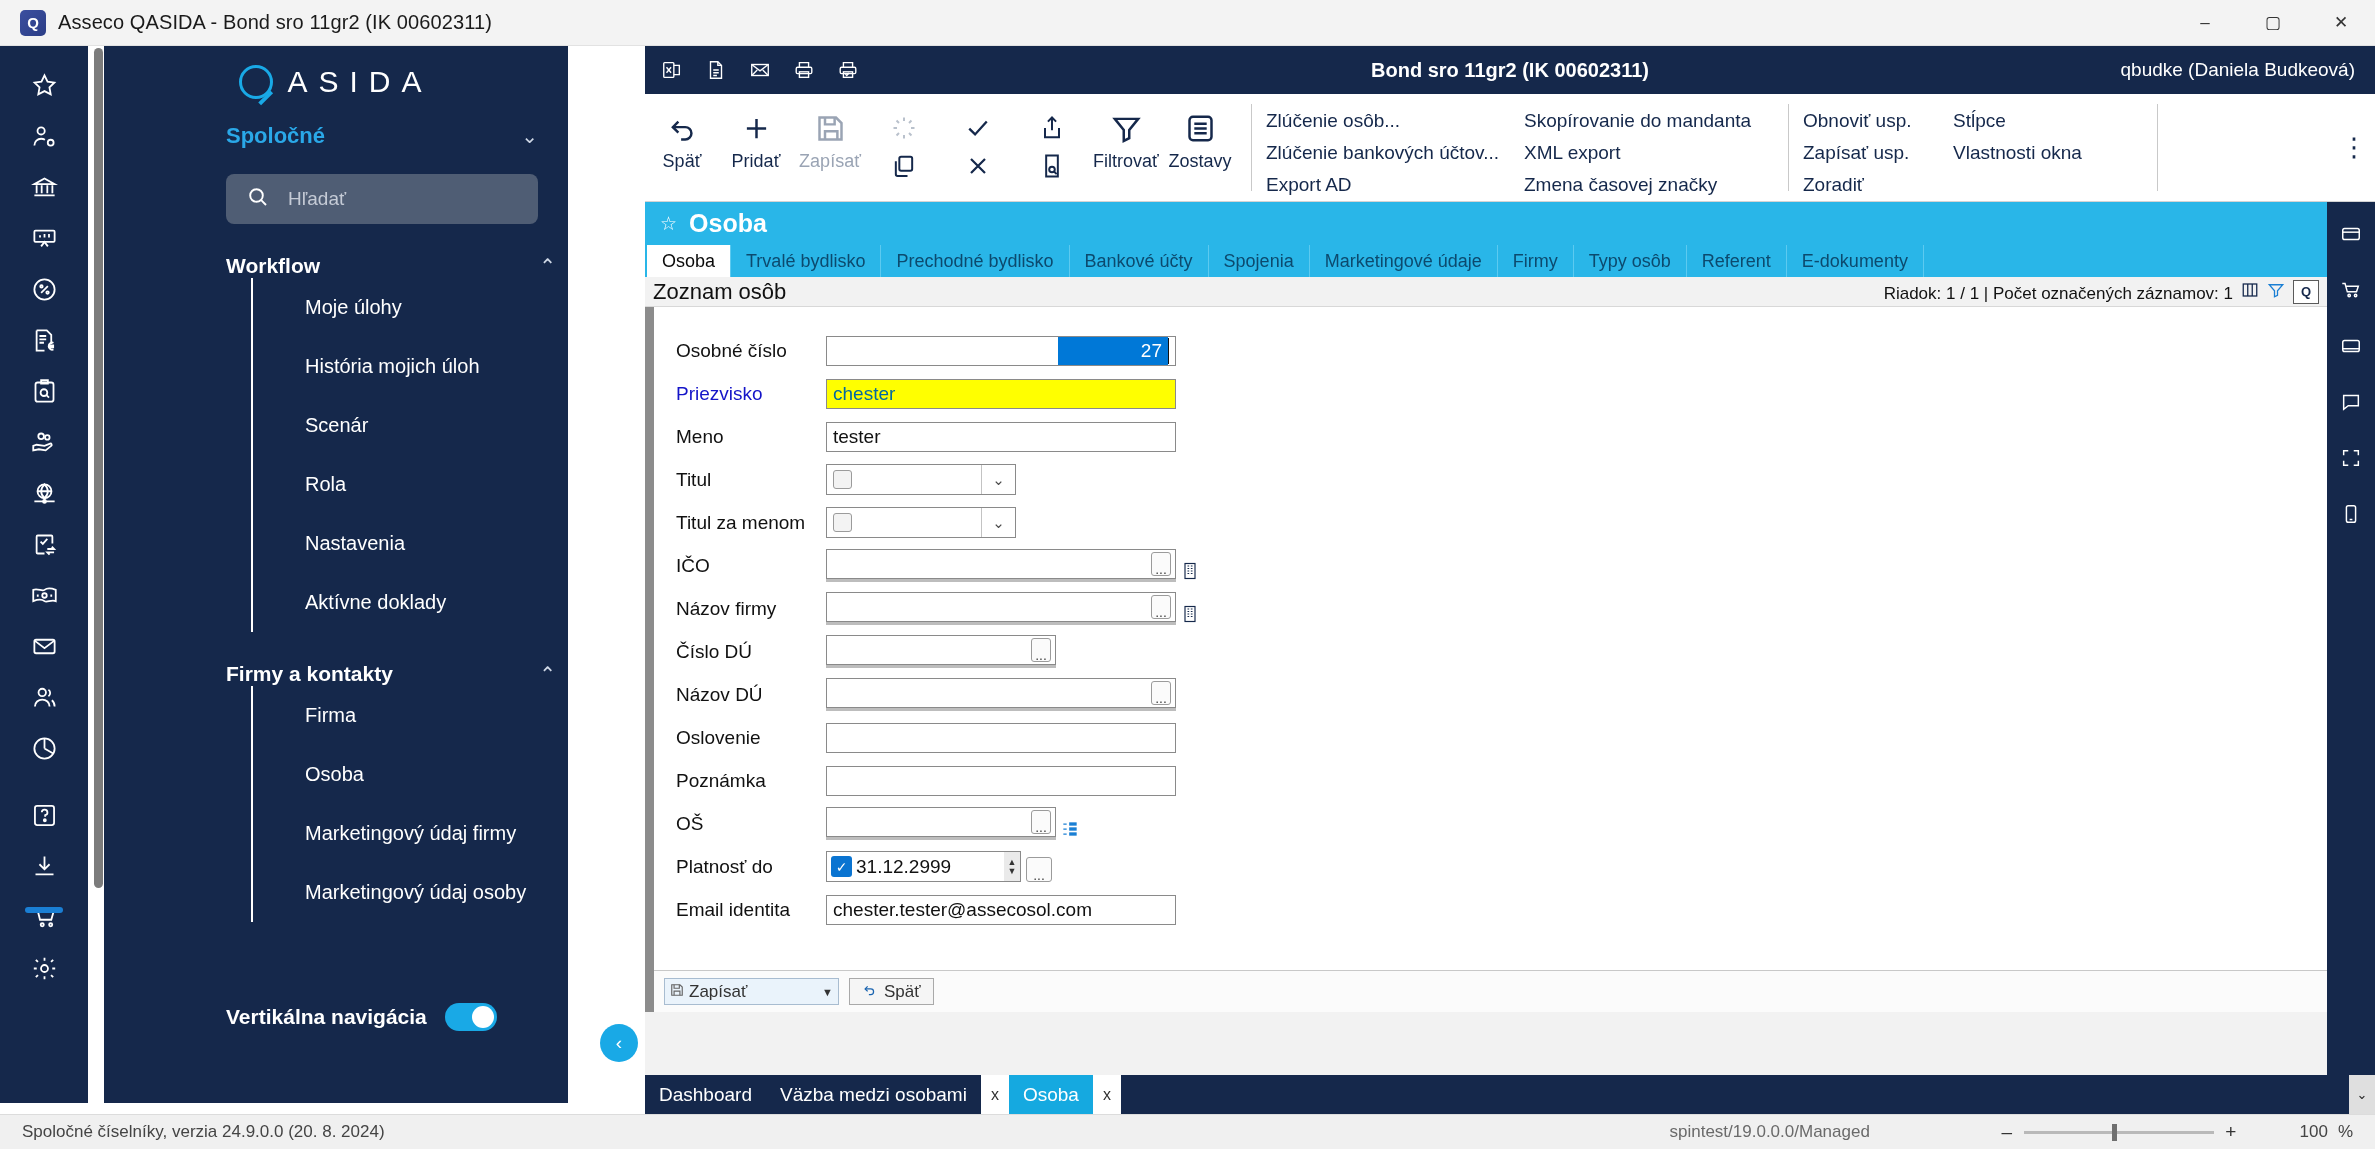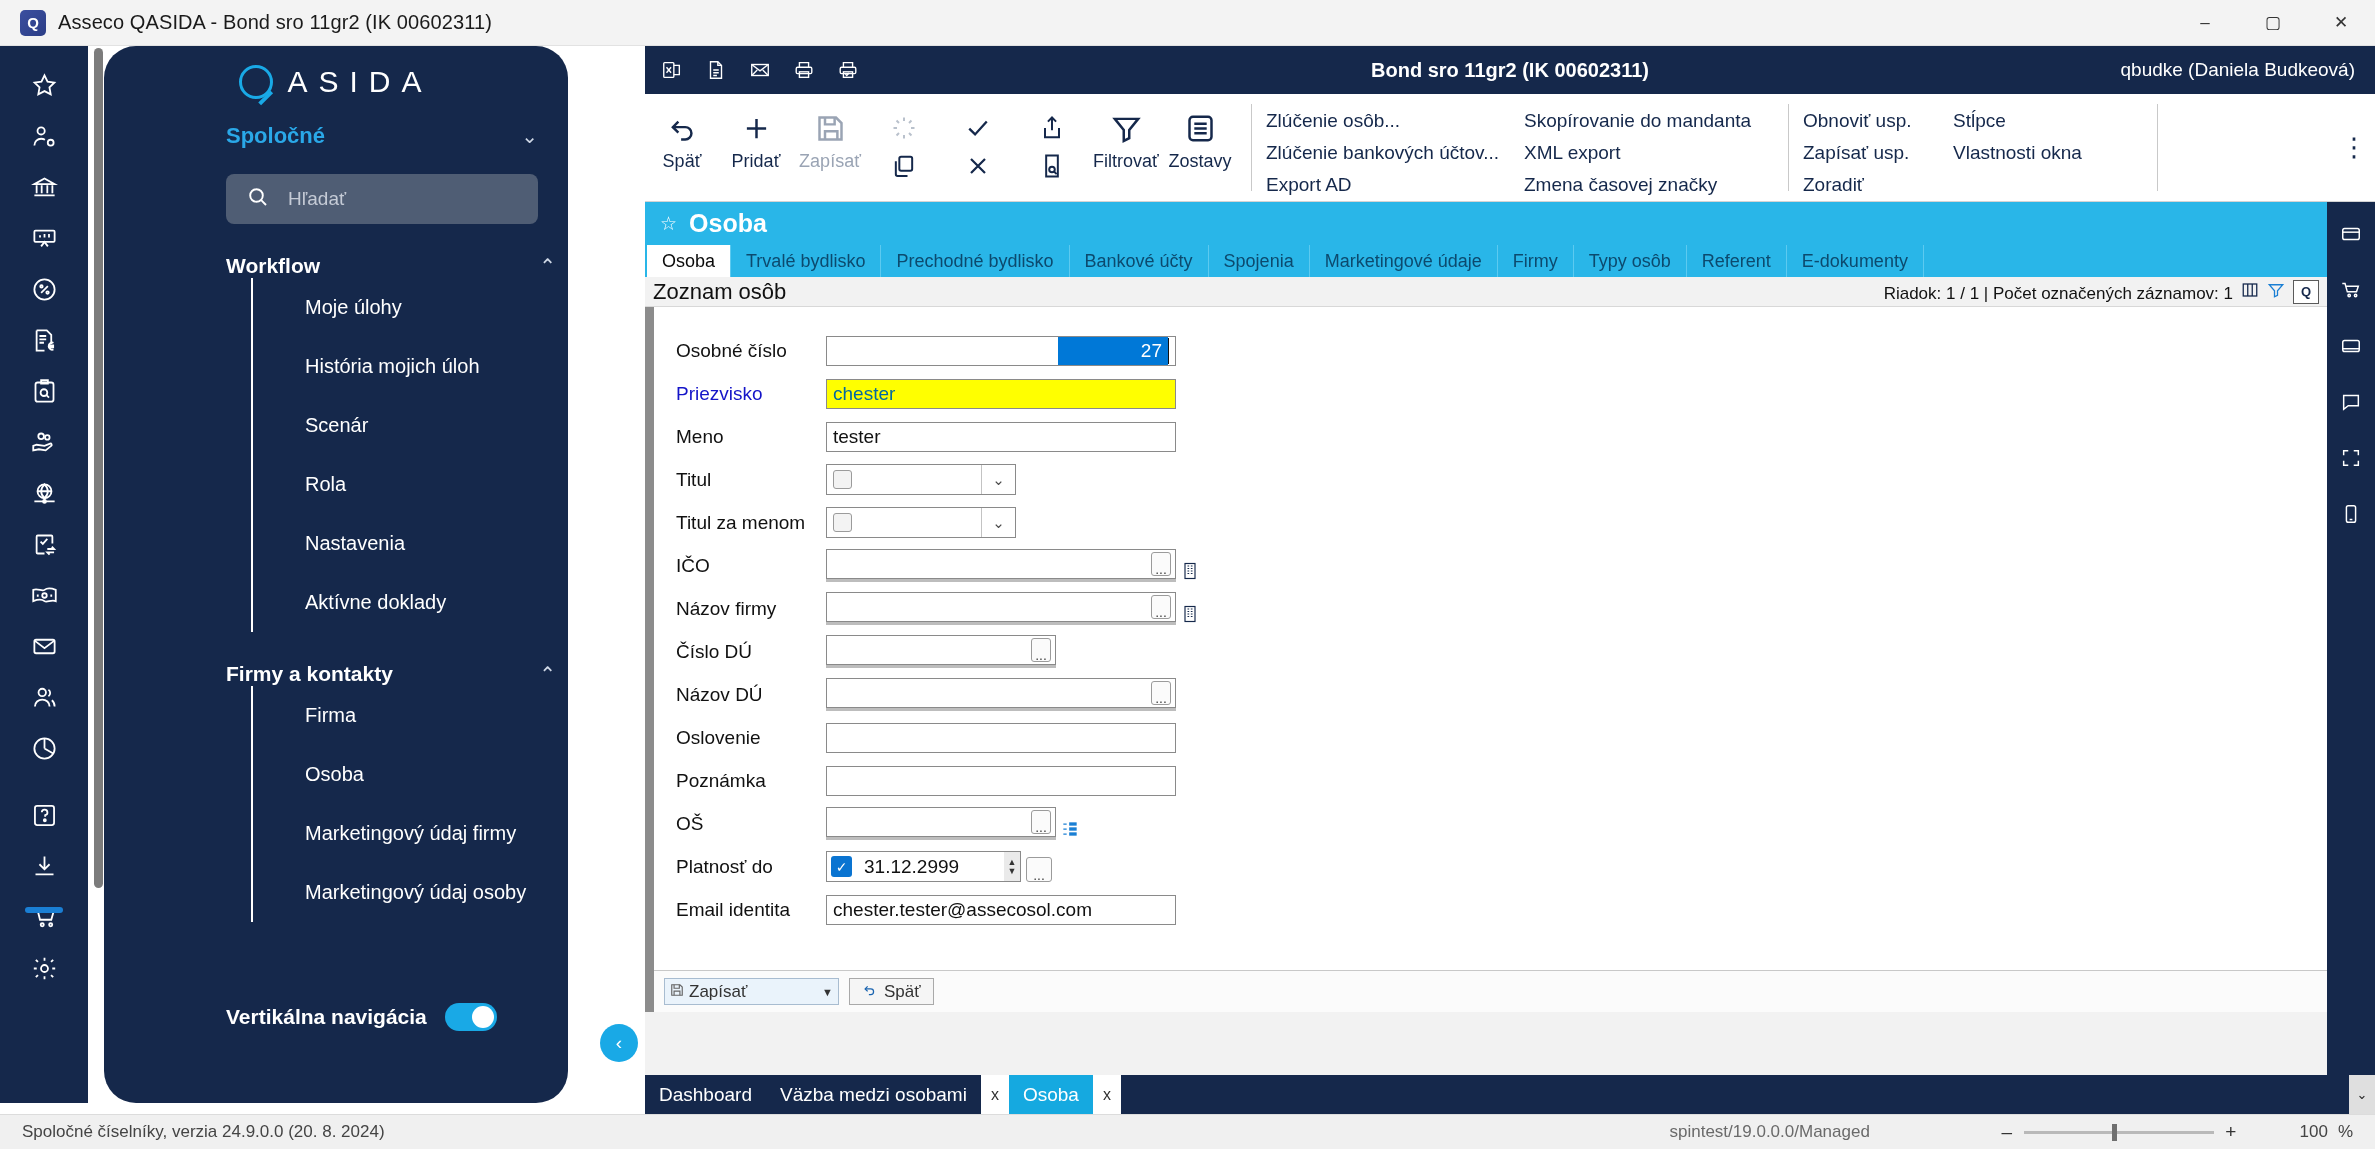--- a/index.html
+++ b/index.html
@@ -54,21 +54,20 @@
     position: absolute; left: 25px; top: 861px; width: 38px; height: 6px;
     background: #1a7fd4; border-radius: 4px;
   }
 
   
   .navpanel {
     position: absolute; left: 104px; top: 46px; width: 464px; height: 1057px;
     background: #15284b;
     color: #fff;
     overflow: hidden;
-    border-radius: 32px;
   }
   .brand {
     height: 60px; display: flex; align-items: center; justify-content: center;
     padding-top: 12px;
   }
   .brand-mark {
     width: 34px; height: 34px; border: 3.5px solid #19a9e6; border-radius: 50%;
     position: relative; margin-right: 14px;
   }
   .brand-mark:after {
@@ -272,21 +271,21 @@
   .sideico { margin-left: 4px; display: flex; align-items: center; }
   .sideico svg { width: 20px; height: 22px; }
   .datefield {
     width: 195px; height: 31px; border: 1px solid #8a8a8a; background: #fff;
     display: flex; align-items: center; padding-left: 4px;
   }
   .datefield .chkb {
     width: 21px; height: 21px; background: #0a74d1; border-radius: 3px;
     color: #fff; font-size: 14px; display: flex; align-items: center; justify-content: center;
   }
-  .datefield .dv { font-size: 19px; margin-left: 12px; color: #111; }
+  .datefield .dv { font-size: 19px; margin-left: 4px; color: #111; }
   .spin {
     margin-left: auto; width: 16px; height: 29px; background: #eaeaea;
     display: flex; flex-direction: column; align-items: center; justify-content: center;
     font-size: 9px; color: #333; line-height: 9px;
   }
   .ell2 {
     width: 26px; height: 25px; border: 1px solid #9b9b9b; border-radius: 3px;
     background: #fbfbfb; display: flex; align-items: flex-end; justify-content: center;
     font-size: 14px; color: #444; line-height: 12px; margin-left: 5px;
   }

